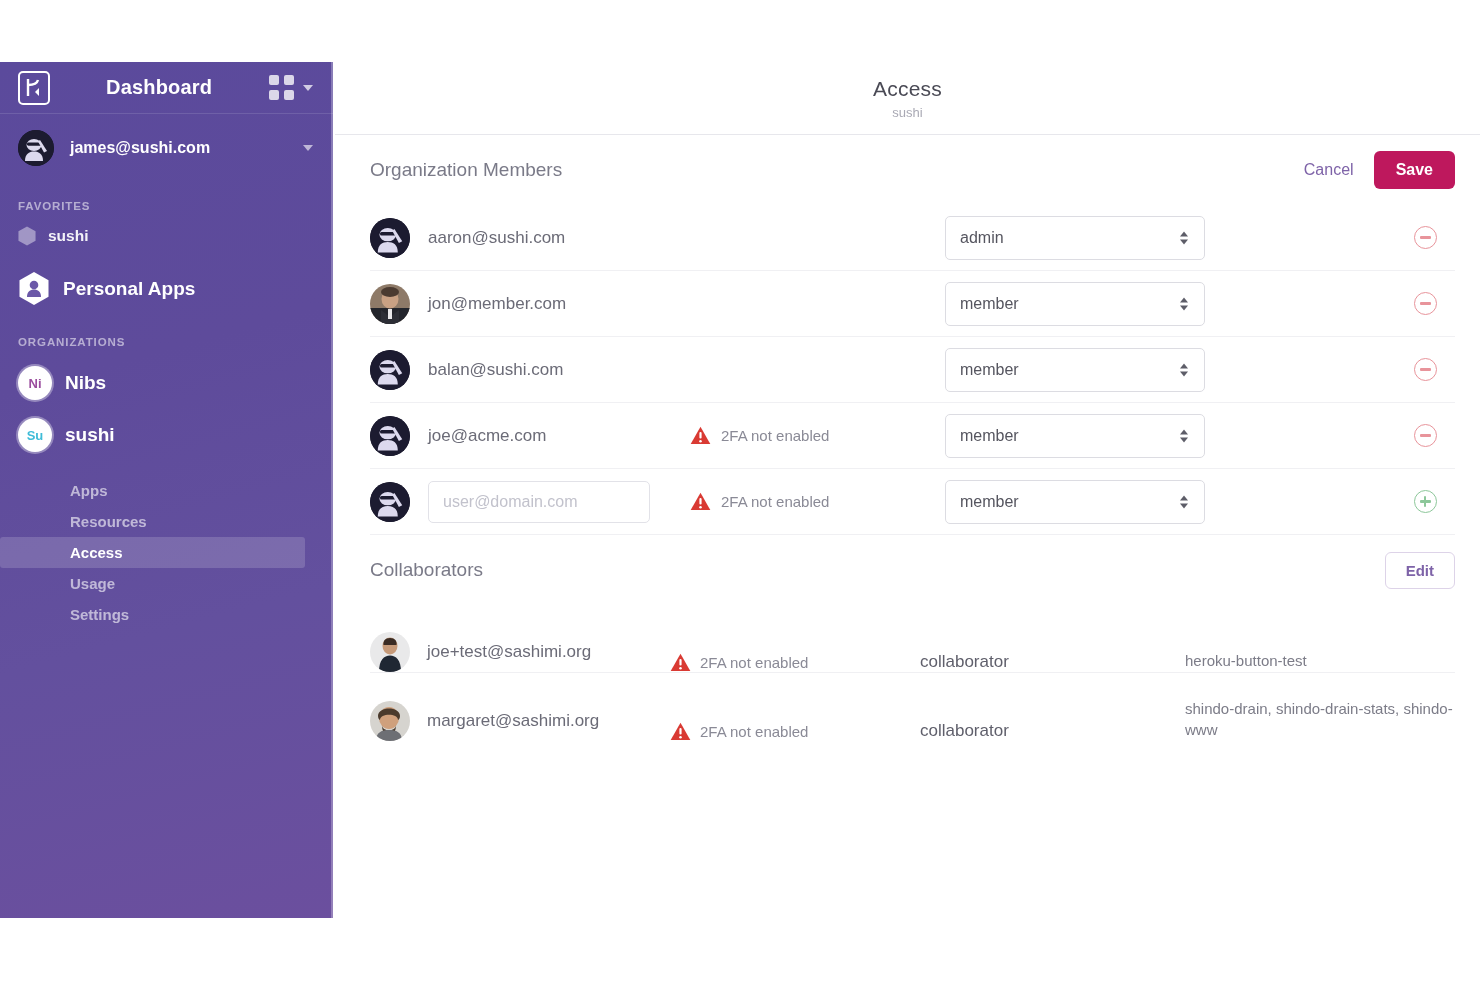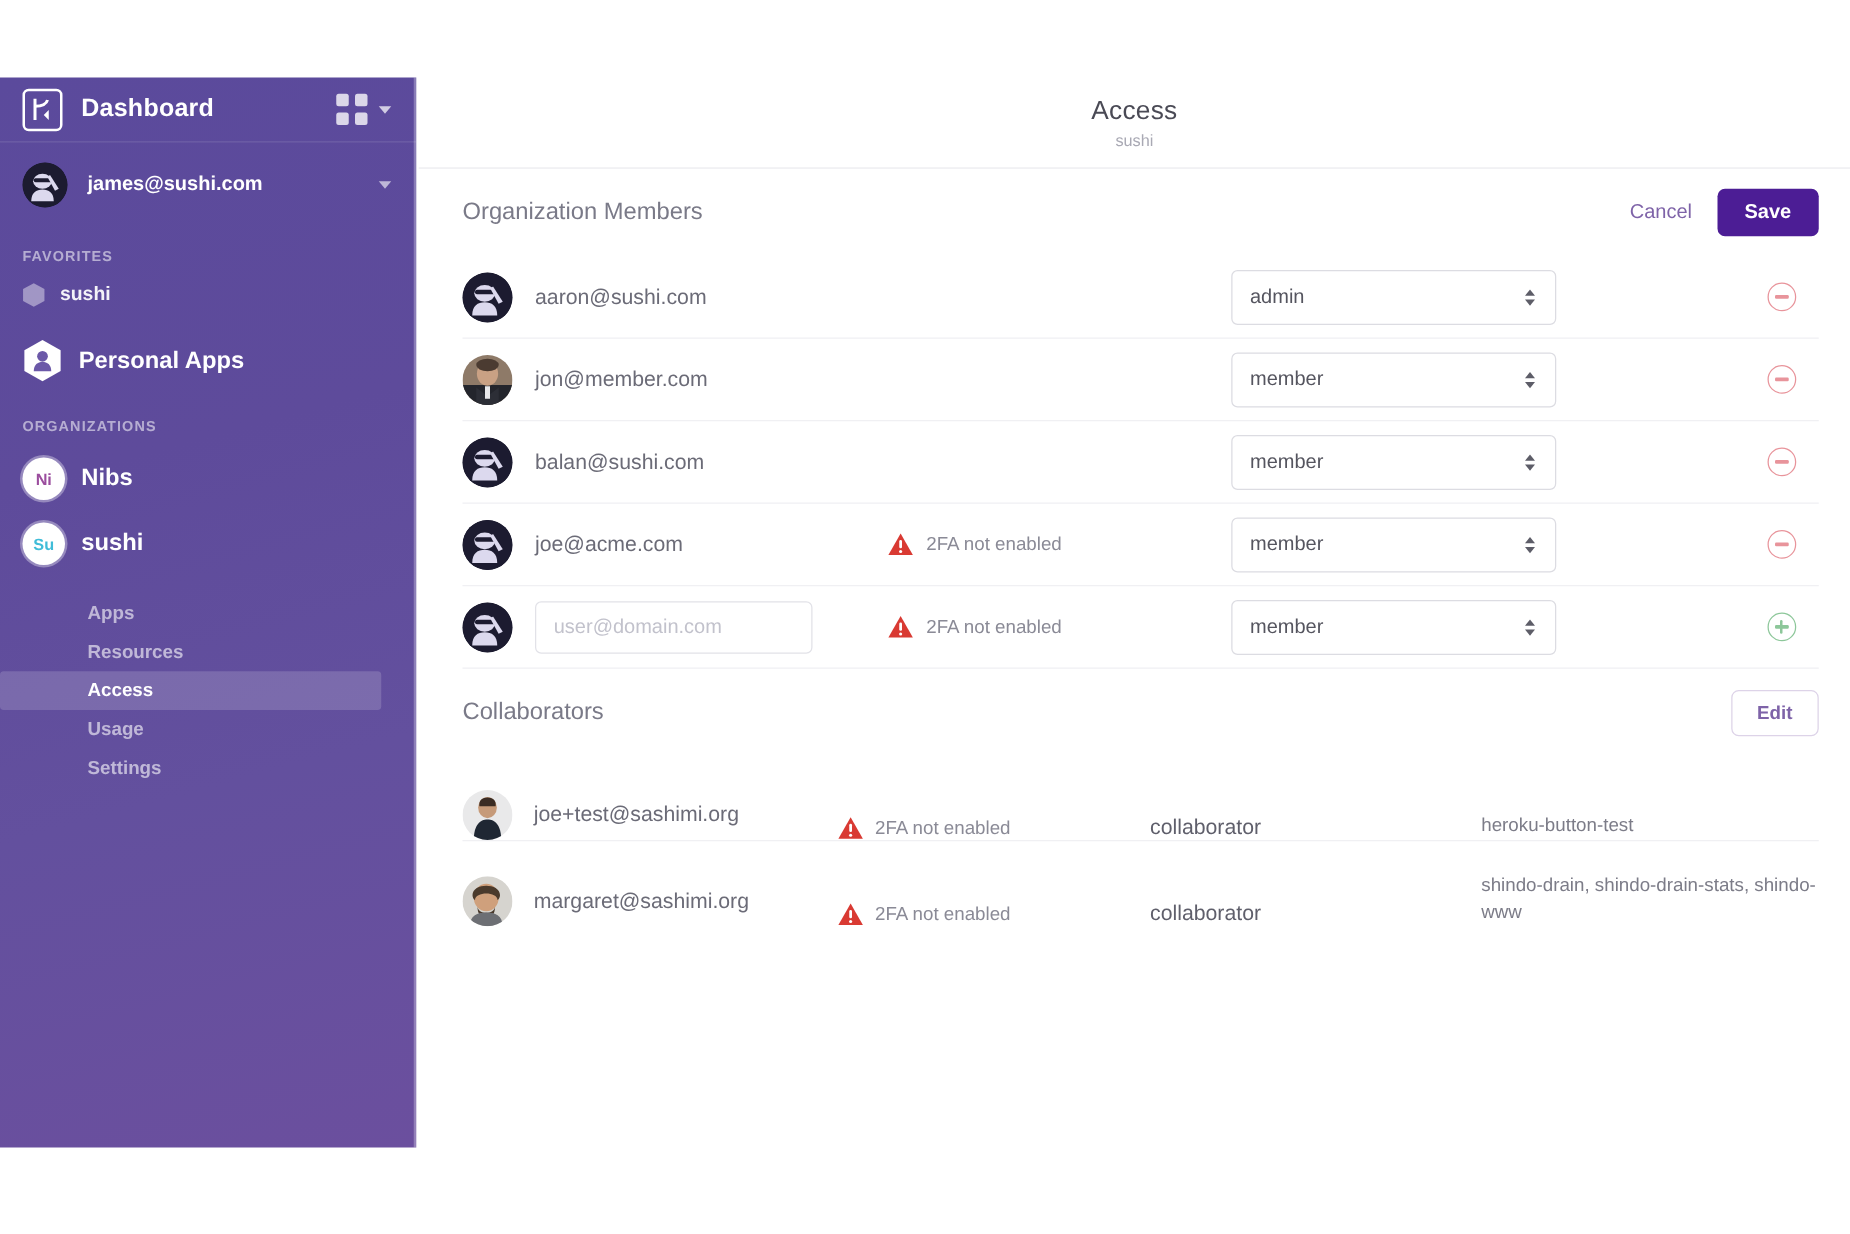--- a/index.html
+++ b/index.html
@@ -19,20 +19,21 @@
     color: #fff;
   }
   #sidebar::after{
     content:""; position:absolute; right:0; top:0; width:2px; height:100%;
     background: rgba(255,255,255,.28);
   }
   .sb-top {
     height: 52px; display: flex; align-items: center;
     padding: 0 20px 0 18px;
     border-bottom: 1px solid rgba(255,255,255,.12);
+    gap: 41px;
   }
   .heroku-logo {
     width: 32px; height: 34px; border: 2.5px solid #fff; border-radius: 5px;
     display:flex; align-items:center; justify-content:center; flex:0 0 auto;
   }
   .heroku-logo svg { display:block; }
   .dash-title {
     margin-left: 15px; font-size: 20px; font-weight: bold;
     letter-spacing: .2px; color: #fff;
   }
@@ -105,32 +106,31 @@
     display:flex; align-items:center; height: 70px;
   }
   .section-title { font-size: 19px; color:#7a7a88; font-weight: normal; }
   .head-actions { margin-left:auto; display:flex; align-items:center; gap: 18px; }
 
   .btn-link {
     background:none; border:none; font-family:inherit;
     font-size: 16px; color:#7e63a8; cursor:pointer; padding: 6px 2px;
   }
   .btn-primary {
-    background:#4c1d95; border:none; color:#fff; font-family:inherit;
+    background:#be185d; border:none; color:#fff; font-family:inherit;
     font-size: 16px; font-weight: bold; padding: 10px 22px; border-radius: 6px; cursor:pointer;
   }
   .btn-outline {
     background:#fff; border:1px solid #ddd3e8; color:#7e63a8; font-family:Liberation Sans, sans-serif;
     font-size: 15px; font-weight: bold; padding: 9px 20px; border-radius: 6px; cursor:pointer;
   }
 
   .row {
     display:flex; align-items:center; height: 66px;
     border-bottom: 1px solid #f0f0f3;
-    gap: 20px;
   }
   .row:last-child { border-bottom: none; }
   .cell-user { width: 320px; display:flex; align-items:center; gap: 18px; flex:0 0 auto;}
   .avatar-lg { width: 40px; height: 40px; border-radius:50%; flex:0 0 auto; overflow:hidden; position:relative; background:#19182c;}
   .avatar-photo { width:40px; height:40px; border-radius:50%; flex:0 0 auto; display:block;}
   .email { font-size: 17px; color:#6b6b77; }
 
   .cell-2fa { width: 255px; display:flex; align-items:center; gap: 10px; flex:0 0 auto; }
   .warn-icon { width: 21px; height: 19px; display:block; flex:0 0 auto;}
   .warn-text { font-size: 15px; color:#8a8a96; }

